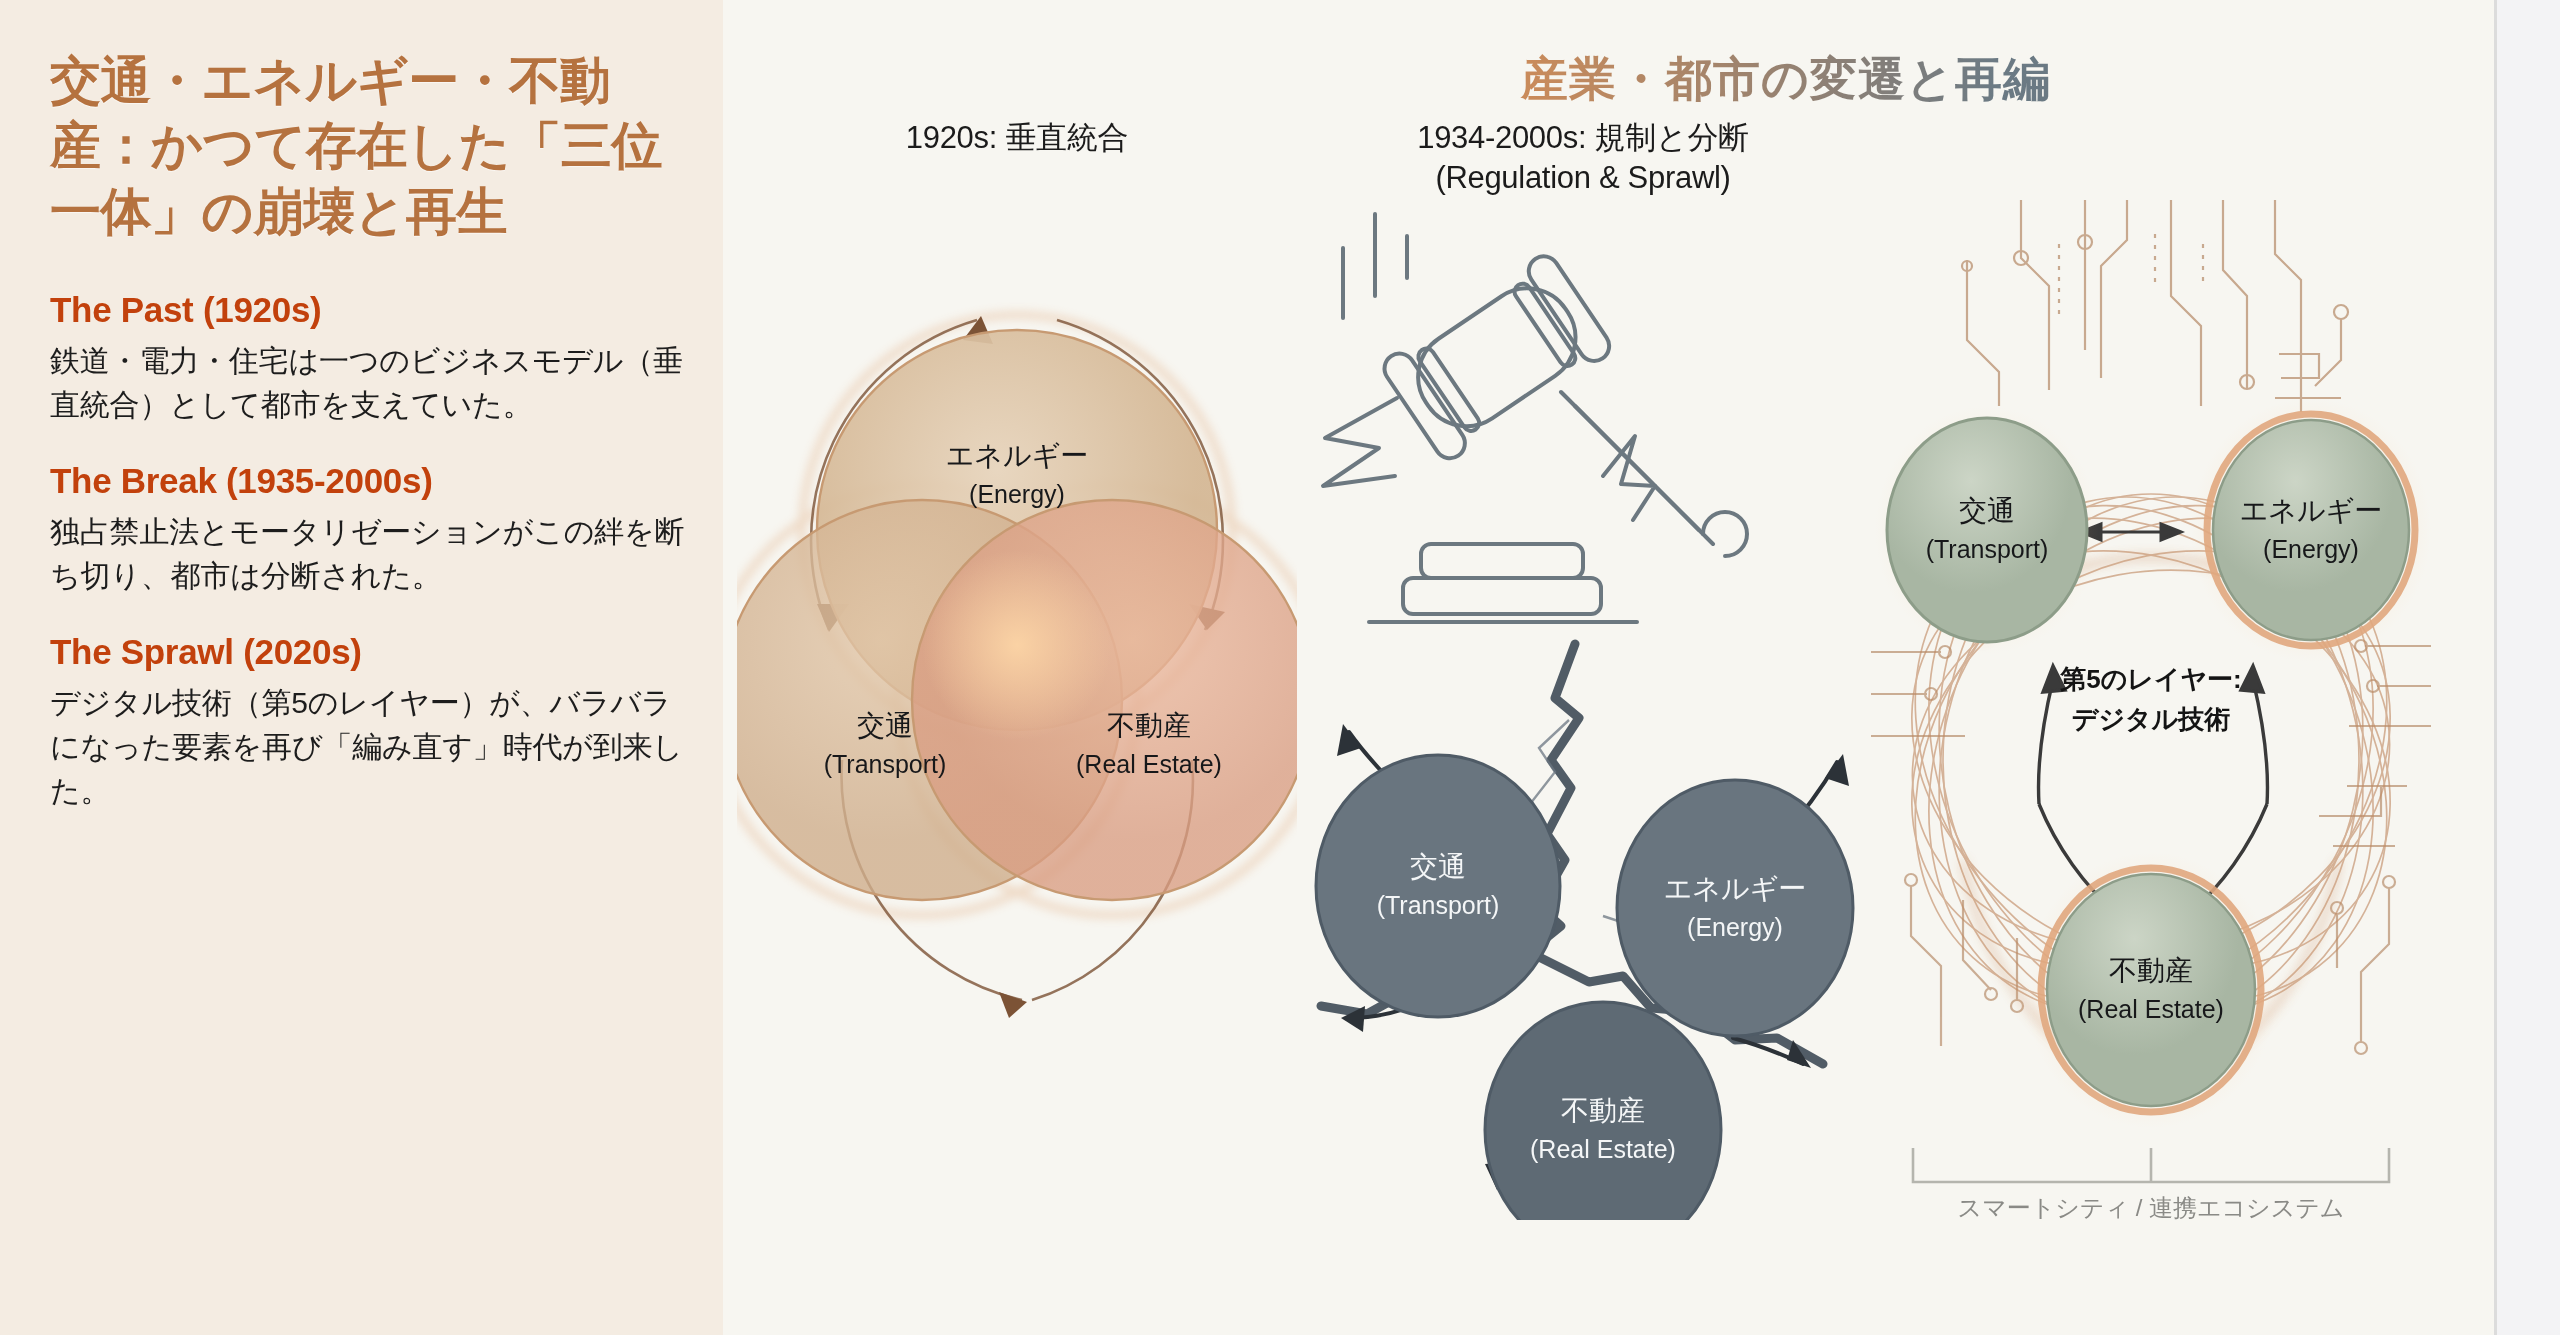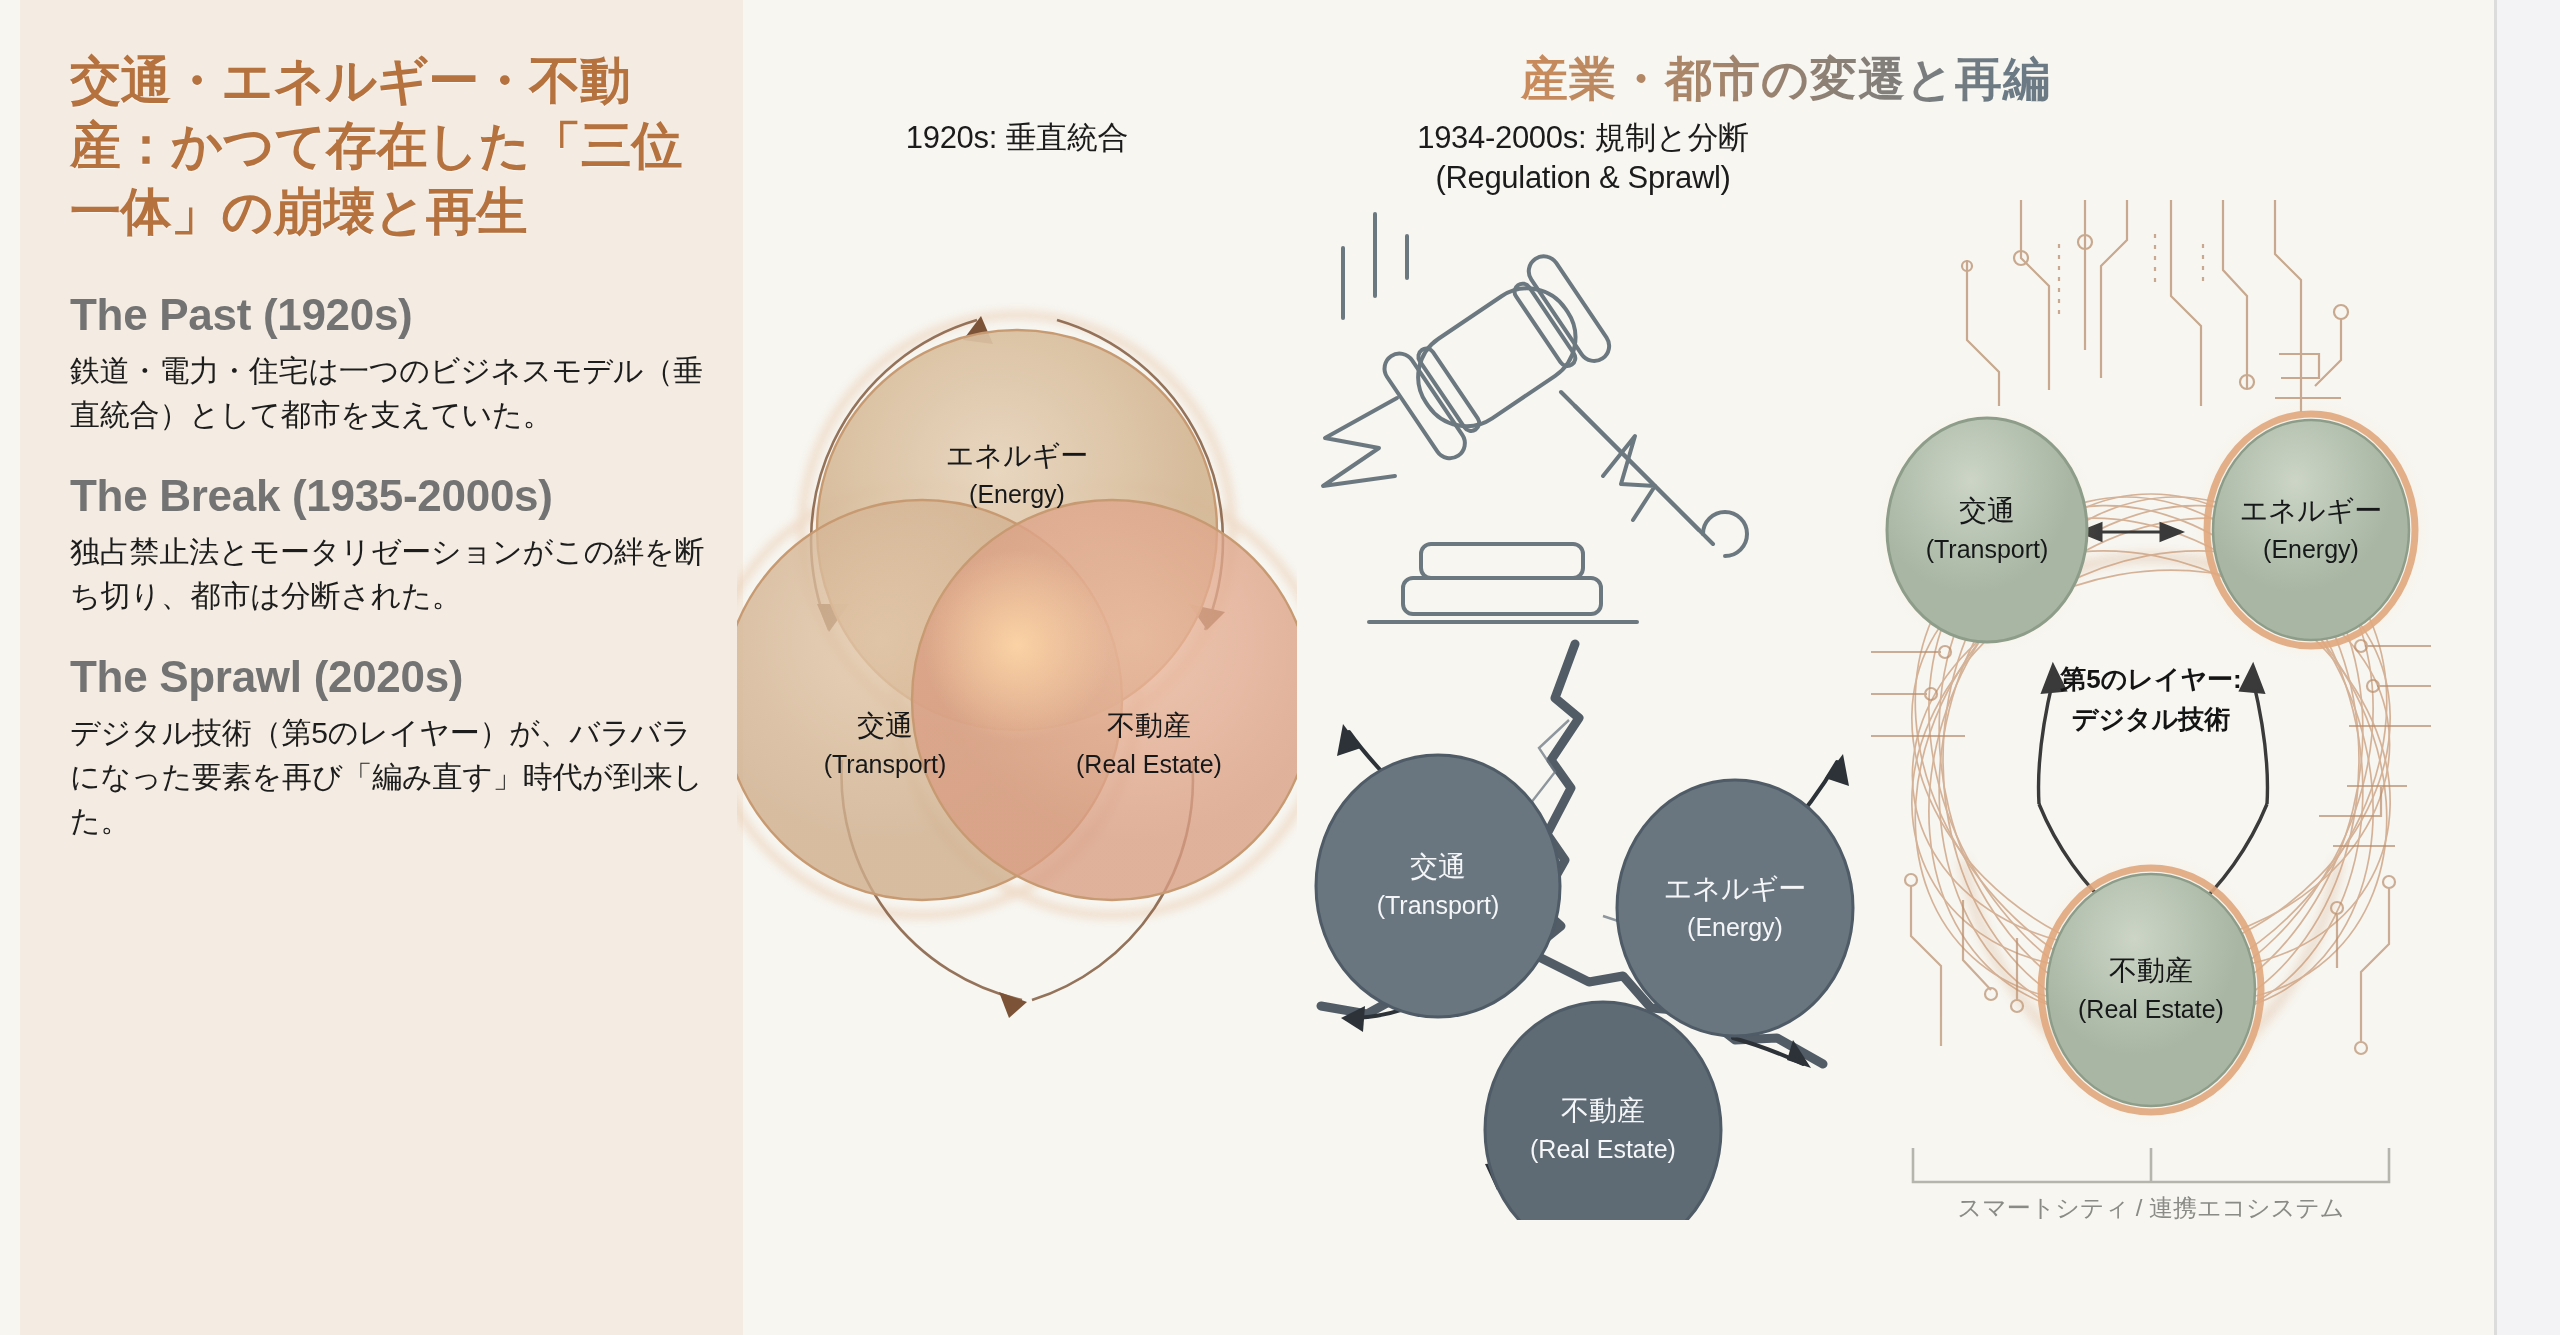--- a/index.html
+++ b/index.html
@@ -16,34 +16,33 @@
     border-right: 3px solid #dcdcdc;
     overflow: hidden;
   }
 
   
   #sidebar {
     position: absolute; left: 0; top: 0;
     width: 723px; height: 1335px;
     background: #f4ece2;
     padding: 48px 38px 0 50px;
-    margin-left: 20px;
   }
   #side-title {
     font-size: 51px;
     line-height: 1.28;
     font-weight: 700;
     color: #b5723f;
     letter-spacing: -0.5px;
     margin-bottom: 46px;
     text-shadow: 0 1px 1px rgba(255,255,255,.6);
   }
   .block { margin-bottom: 34px; }
   .block-h {
-    font-size: 44px; font-weight: 700; color: #737373;
+    font-size: 35px; font-weight: 700; color: #c2410c;
     margin-bottom: 9px; letter-spacing: -0.3px;
   }
   .block-p {
     font-size: 30px; line-height: 1.47; color: #1d1d1d;
     letter-spacing: -0.2px;
   }
 
   
   #main {
     position: absolute; left: 723px; top: 0;

